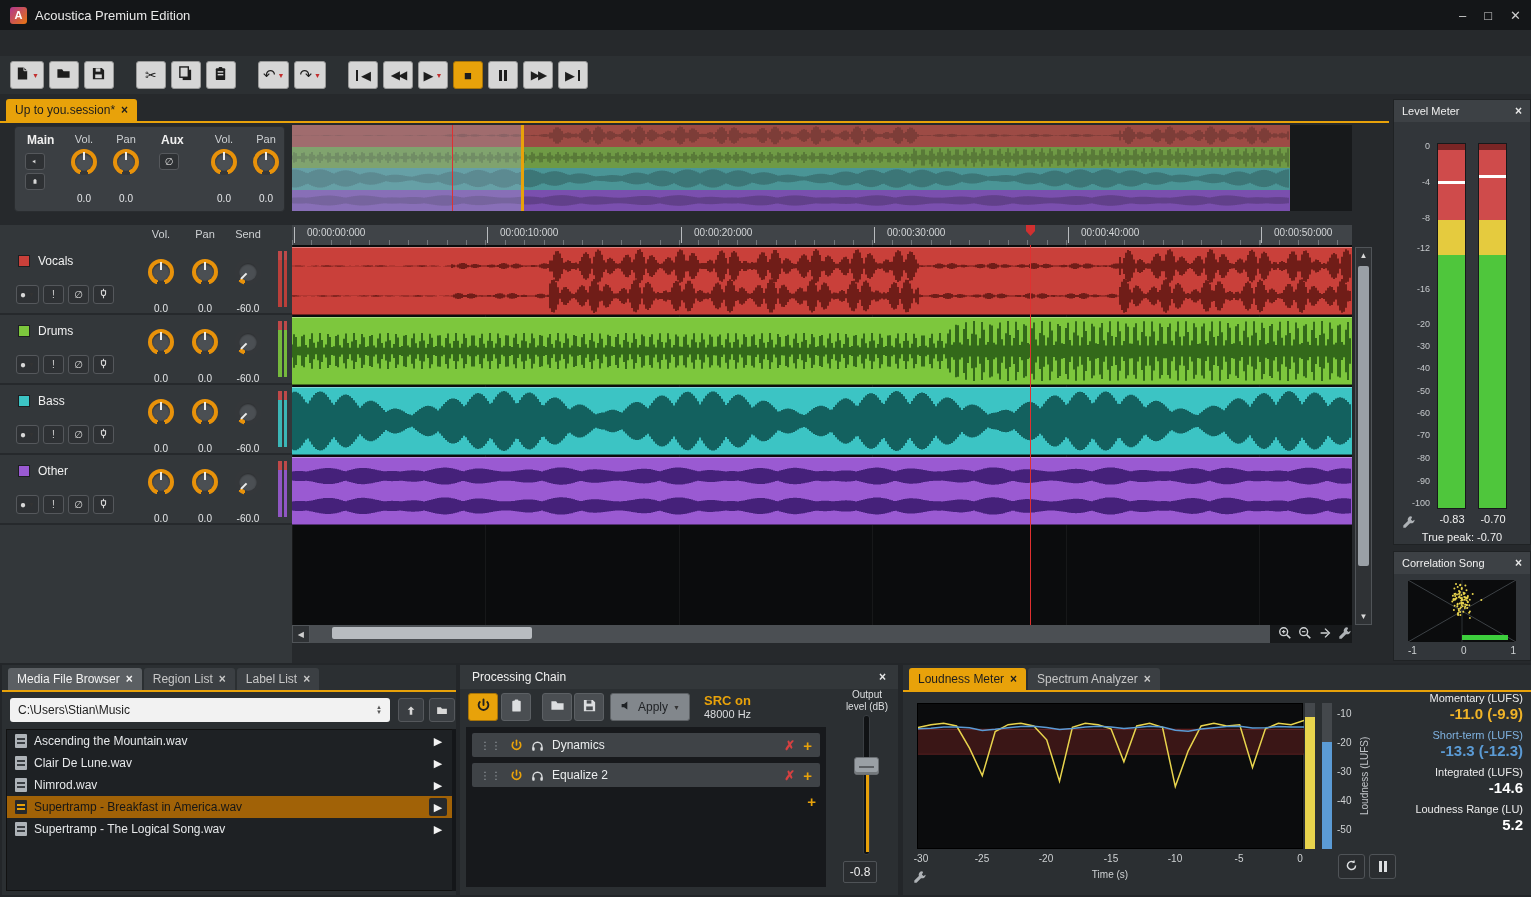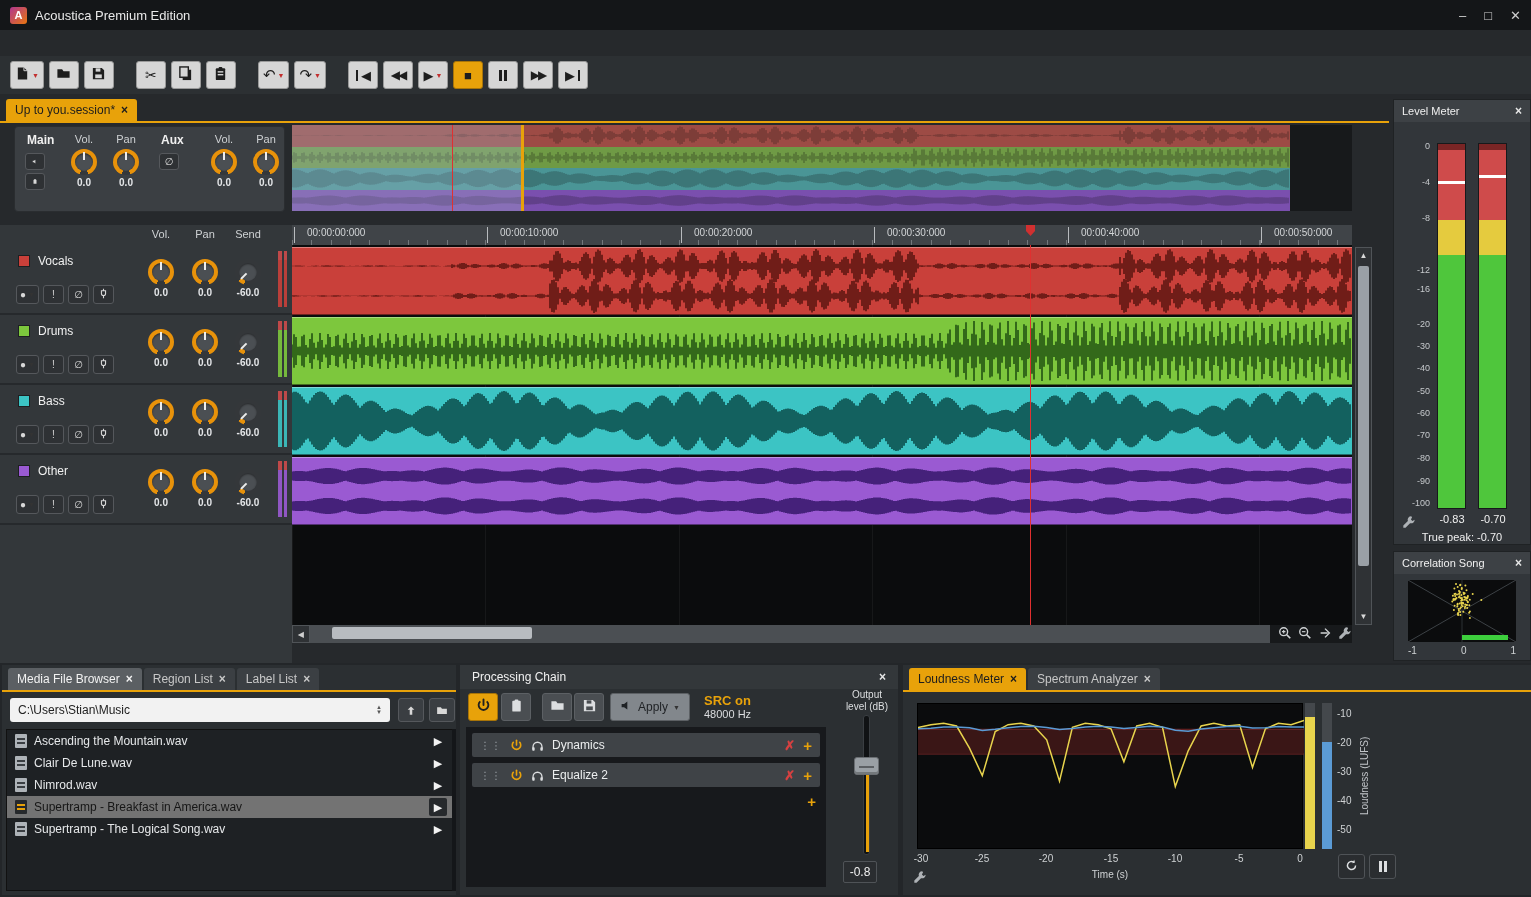--- a/index.html
+++ b/index.html
@@ -49,21 +49,21 @@
   .mx-btn{position:absolute;width:20px;height:17px;background:#2e3134;border:1px solid #55585c;border-radius:3px;color:#d8d8d8;display:flex;align-items:center;justify-content:center;font-size:10px;}
   .mx-btn svg{width:11px;height:11px;fill:#d8d8d8;}
 
   
   .knob-wrap{position:absolute;width:34px;text-align:center;}
   .knob{position:relative;width:26px;height:26px;margin:0 auto;border-radius:50%;background:conic-gradient(#e8920a 0 160deg,#34373a 160deg 200deg,#e8920a 200deg 360deg);}
   .knob::before{content:'';position:absolute;inset:4px;border-radius:50%;background:#4b4f53;box-shadow:inset 0 1px 2px rgba(0,0,0,.5);}
   .knob--min{background:conic-gradient(#34373a 0 198deg,#e8920a 198deg 228deg,#34373a 228deg 360deg);}
   .kptr{position:absolute;inset:0;}
   .kptr::before{content:'';position:absolute;left:50%;top:3px;width:2px;height:8px;margin-left:-1px;background:#ececec;}
-  .kval{display:block;margin-top:2px;color:#e4e6e8;font-size:10px;font-weight:bold;}
+  .kval{display:block;margin-top:18px;color:#e4e6e8;font-size:10px;}
 
   
   .ov-wrap{position:absolute;left:292px;top:31px;width:1060px;height:86px;background:#17191b;}
   .overview{position:absolute;left:0;top:0;width:998px;height:86px;display:flex;flex-direction:column;}
   .ov-band{position:relative;flex:1;overflow:hidden;}
   .ov-dim{position:absolute;left:0;top:0;width:230px;height:100%;background:rgba(170,185,205,0.30);}
   .ov-red{position:absolute;left:160px;top:0;width:1px;height:100%;background:#e03030;}
   .ov-yellow{position:absolute;left:229px;top:0;width:3px;height:100%;background:#e8a20a;}
 
   
@@ -122,21 +122,21 @@
   .pathbox{position:absolute;left:8px;top:0;width:380px;height:24px;background:#f2f2f2;border-radius:3px;color:#222;font-size:12px;display:flex;align-items:center;padding:0 8px;}
   .spin{margin-left:auto;display:flex;flex-direction:column;font-size:6px;color:#555;line-height:5px;}
   .ibtn{--bg:#3a3e42;position:absolute;top:0;width:26px;height:24px;background:#3a3e42;border:1px solid #55585c;border-radius:3px;color:#d8d8d8;display:flex;align-items:center;justify-content:center;}
   .ibtn svg{width:13px;height:13px;fill:#d8d8d8;}
   .filelist{position:absolute;left:4px;top:64px;width:448px;height:162px;background:#1e2124;border:1px solid #111;overflow:hidden;}
   .frow{position:relative;height:22px;display:flex;align-items:center;padding-left:8px;gap:7px;color:#e6e8ea;font-size:12px;}
   .frow .ficon{width:12px;height:14px;background:#aeb3b8;border-radius:1px;position:relative;flex:none;}
   .frow .ficon::before{content:'';position:absolute;left:2px;top:4px;right:2px;height:2px;background:#3a3e42;}
   .frow .ficon::after{content:'';position:absolute;left:2px;top:8px;right:2px;height:2px;background:#3a3e42;}
   .fplay{position:absolute;right:6px;top:2px;width:18px;height:18px;display:flex;align-items:center;justify-content:center;color:#f2f2f2;font-size:11px;}
-  .frow.sel{background:#737373;color:#161616;}
+  .frow.sel{background:#a16207;color:#161616;}
   .frow.sel .ficon{background:#26292c;}
   .frow.sel .ficon::before,.frow.sel .ficon::after{background:#e8a20a;}
   .frow.sel .fplay{background:#26292c;border-radius:2px;}
   .flist-scroll{position:absolute;right:0;top:64px;width:4px;height:162px;background:#141619;}
 
   
   .chain-title{position:relative;height:24px;background:#33373a;display:flex;align-items:center;padding:0 12px;font-size:12px;color:#f0f0f0;}
   .cbtn{--bg:#4a4e52;position:absolute;top:28px;width:30px;height:28px;background:#4a4e52;border:1px solid #5c6064;border-radius:3px;color:#e0e0e0;display:flex;align-items:center;justify-content:center;}
   .cbtn svg{width:15px;height:15px;}
   .cbtn-accent{--bg:#e8a20a;background:#e8a20a;color:#202020;border-color:#a87408;}
@@ -574,21 +574,21 @@
   <div class="right-col">
 
     <div class="panel" style="top:5px;height:446px;">
       <div class="panel-title">
           <span>Level Meter</span>
           <span class="panel-x">×</span>
         </div>
       <span class="lm-label" style="top:46px;">0</span>
       <span class="lm-label" style="top:82px;">-4</span>
       <span class="lm-label" style="top:118px;">-8</span>
-      <span class="lm-label" style="top:170px;">-12</span>
+      <span class="lm-label" style="top:148px;">-12</span>
       <span class="lm-label" style="top:189px;">-16</span>
       <span class="lm-label" style="top:224px;">-20</span>
       <span class="lm-label" style="top:246px;">-30</span>
       <span class="lm-label" style="top:268px;">-40</span>
       <span class="lm-label" style="top:291px;">-50</span>
       <span class="lm-label" style="top:313px;">-60</span>
       <span class="lm-label" style="top:335px;">-70</span>
       <span class="lm-label" style="top:358px;">-80</span>
       <span class="lm-label" style="top:381px;">-90</span>
       <span class="lm-label" style="top:403px;">-100</span>
@@ -907,20 +907,30 @@
           <div class="lbarfill" style="height:107px;background:#5b9bd5;"></div>
         </div>
       <div class="lyticks">
         <span style="top:10px;">-10</span>
         <span style="top:39px;">-20</span>
         <span style="top:68px;">-30</span>
         <span style="top:97px;">-40</span>
         <span style="top:126px;">-50</span>
       </div>
       <div class="lylabel">Loudness (LUFS)</div>
+      <div class="readouts">
+        <div class="ro-label" style="color: rgb(236, 236, 236);">Momentary (LUFS)</div>
+        <div class="ro-value" style="color: rgb(240, 180, 40);">-11.0 (-9.9)</div>
+        <div class="ro-label" style="color: rgb(127, 178, 224);">Short-term (LUFS)</div>
+        <div class="ro-value" style="color: rgb(91, 155, 213);">-13.3 (-12.3)</div>
+        <div class="ro-label" style="color: rgb(236, 236, 236);">Integrated (LUFS)</div>
+        <div class="ro-value" style="color: rgb(255, 255, 255);">-14.6</div>
+        <div class="ro-label" style="color: rgb(236, 236, 236);">Loudness Range (LU)</div>
+        <div class="ro-value" style="color: rgb(255, 255, 255);">5.2</div>
+      </div>
       <div class="lbtns">
         <button class="lbtn">
             <span><svg viewBox="0 0 16 16">
                 <path d="M13 8a5 5 0 1 1-2.2-4.1" fill="none" stroke="#dcdee0" stroke-width="1.8"></path>
                 <path d="M11.2 1l1.2 3.2-3.3.9z" fill="#dcdee0"></path>
               </svg></span>
           </button>
         <button class="lbtn">
             <span class="pausebars">
               <i></i>

